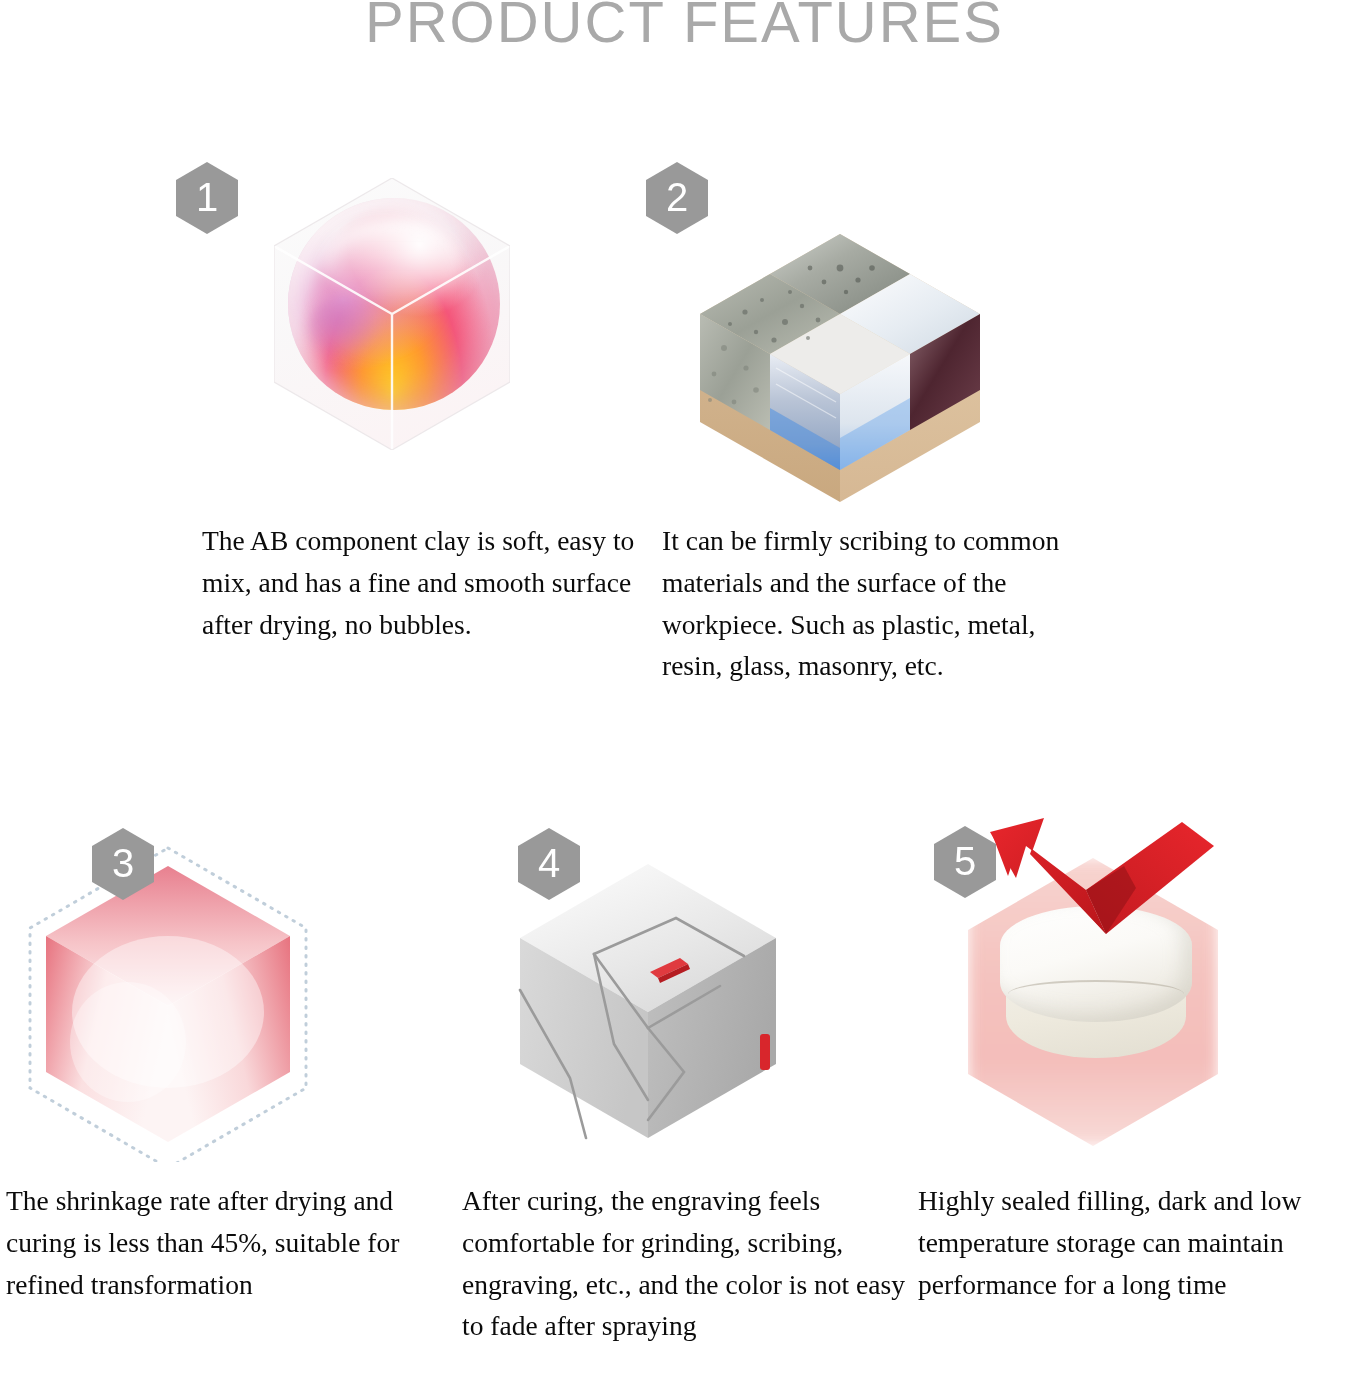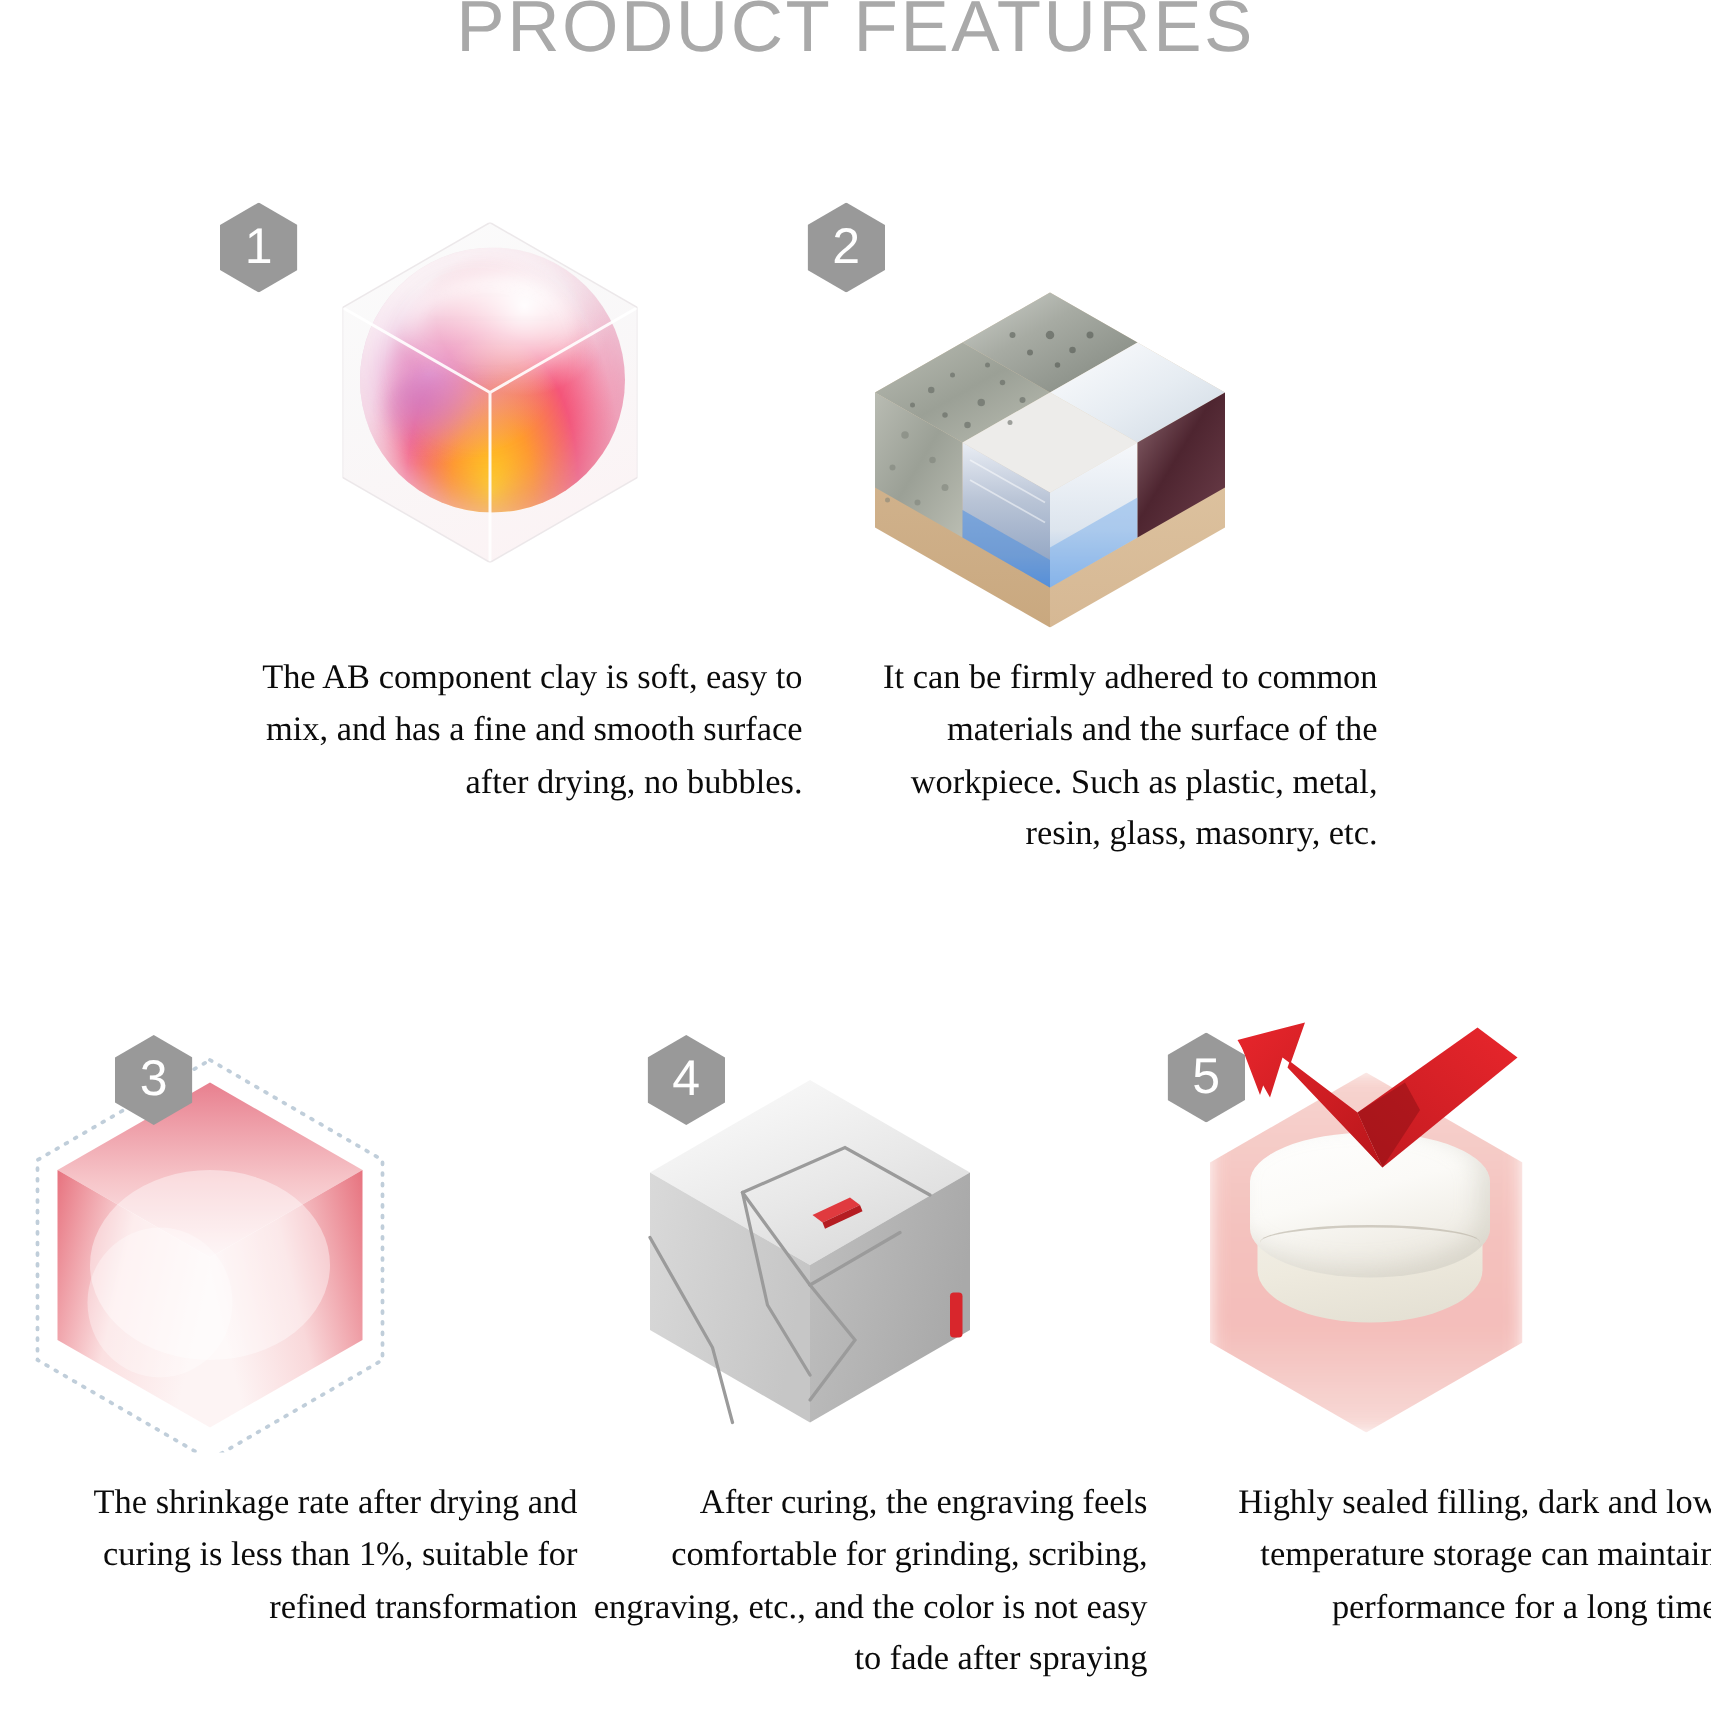--- a/index.html
+++ b/index.html
@@ -78,21 +78,21 @@
     line-height: 1;
     margin-top: -2px;
   }
 
   
   .caption {
     font-family: "Liberation Serif", serif;
     font-size: 27.5px;
     line-height: 1.52;
     color: #0b0b0b;
-    text-align: right;
+    text-align: left;
     padding: 0 6px;
   }
   #row-1 .caption { width: 440px; }
   #row-2 .caption { width: 456px; }
 
   
   .hex-ghost {
     position: absolute;
     left: 78px;
     top: 28px;
@@ -343,21 +343,21 @@
             <path d="M86 212 L146 246"></path>
           </g>
 
           <polygon points="150,222 220,182 220,258 150,298" fill="url(#glass-right)"></polygon>
           <polygon points="220,182 290,142 290,218 220,258" fill="url(#maroon-right)"></polygon>
           <polygon points="150,266 220,226 220,258 150,298" fill="#5fa0ea" opacity="0.4"></polygon>
         </svg>
       </div>
 
     </div>
-    <div class="caption">It can be firmly adhered to common materials and the surface of the workpiece. Such as plastic, metal, resin, glass, masonry, etc.</div>
+    <div class="caption">It can be firmly scribing to common materials and the surface of the workpiece. Such as plastic, metal, resin, glass, masonry, etc.</div>
   </div>
 
 </div>
 
 <div class="row" id="row-2">
 
   <div class="feature" id="feature-3">
     <div class="art">
 
       <div class="badge" style="left:92px; top:18px;">
@@ -389,21 +389,21 @@
           <polygon points="150,34 272,104 150,174 28,104" fill="url(#pk-top)"></polygon>
           <polygon points="28,104 150,174 150,310 28,240" fill="url(#pk-left)"></polygon>
           <polygon points="272,104 150,174 150,310 272,240" fill="url(#pk-right)"></polygon>
 
           <ellipse cx="150" cy="180" rx="96" ry="76" fill="#ffffff" opacity="0.42"></ellipse>
           <ellipse cx="110" cy="210" rx="58" ry="60" fill="#ffffff" opacity="0.35"></ellipse>
         </svg>
       </div>
 
     </div>
-    <div class="caption">The shrinkage rate after drying and curing is less than 1%, suitable for refined transformation</div>
+    <div class="caption">The shrinkage rate after drying and curing is less than 45%, suitable for refined transformation</div>
   </div>
 
   <div class="feature" id="feature-4">
     <div class="art">
 
       <div class="badge" style="left:62px; top:18px;">
         <span>4</span>
       </div>
 
       <div class="cube4">

